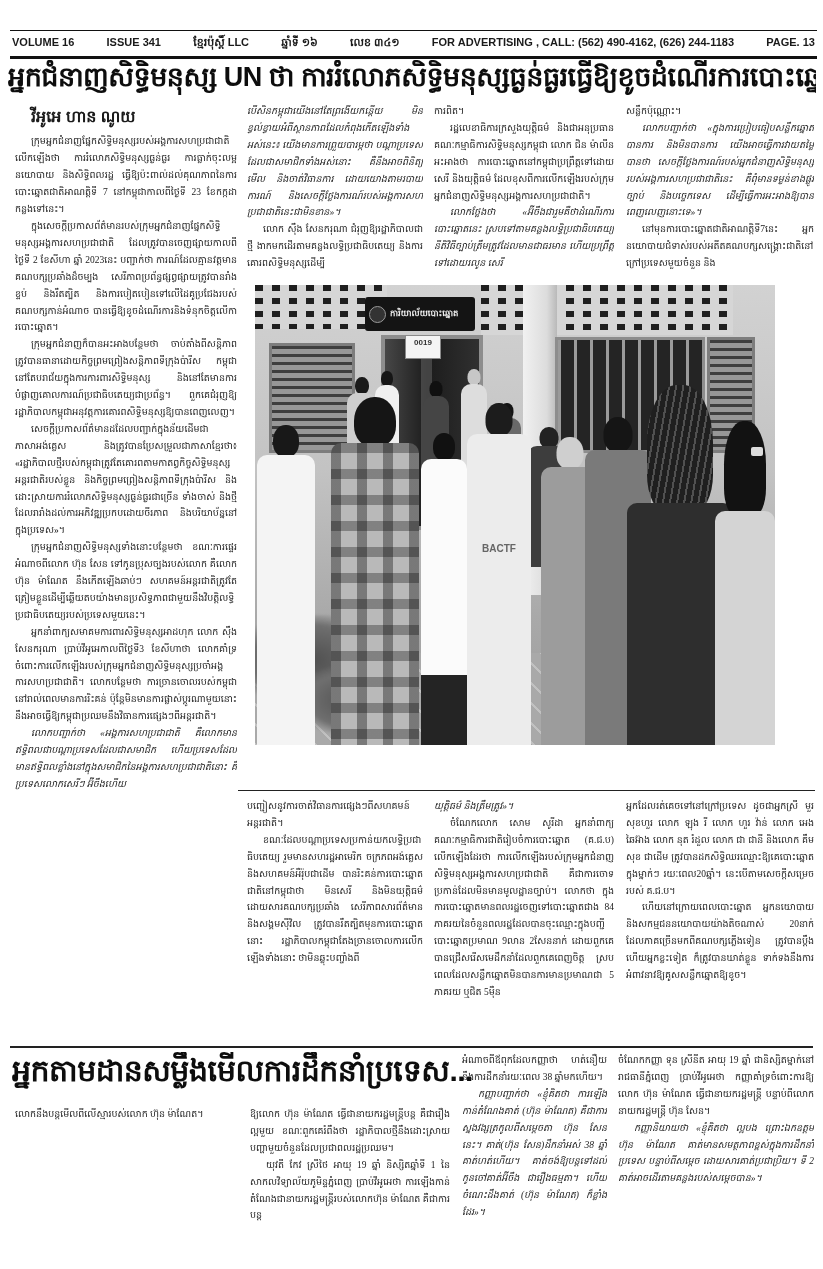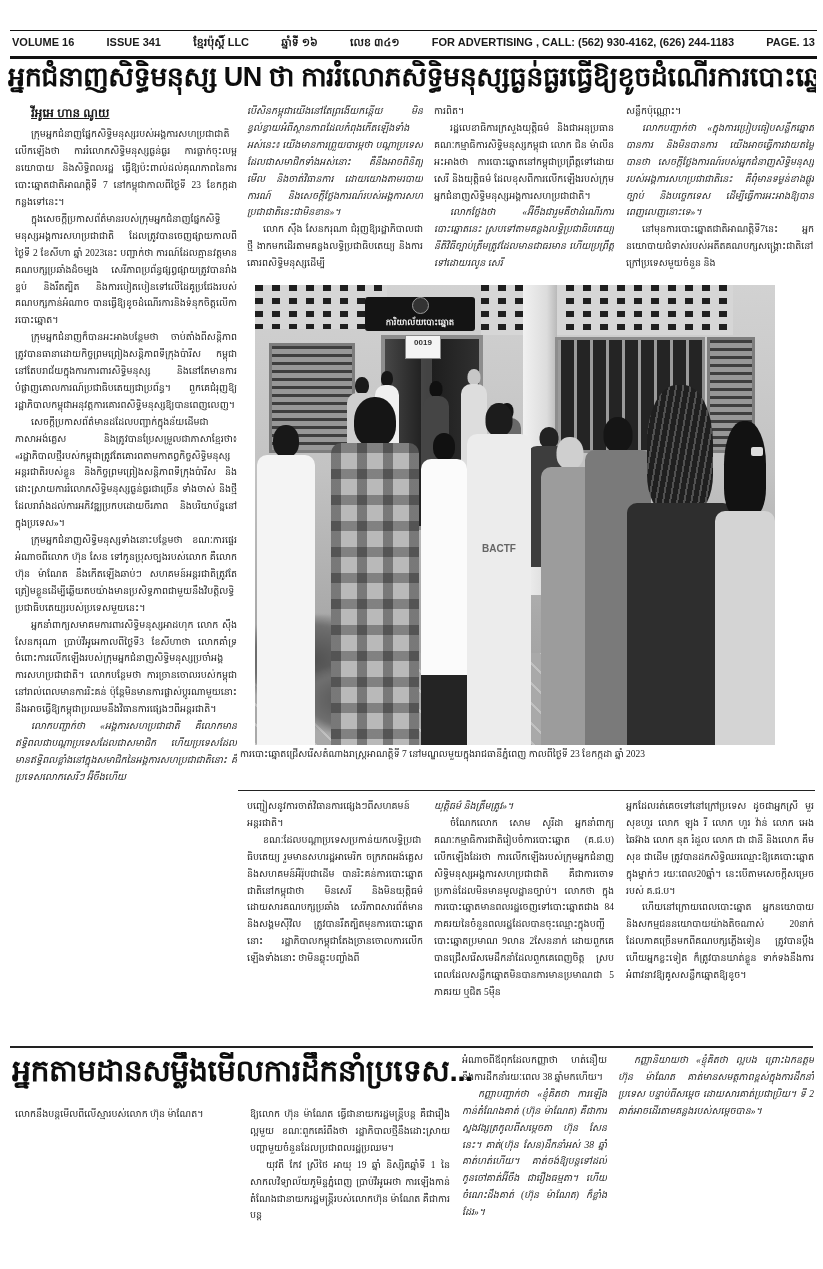--- a/index.html
+++ b/index.html
@@ -14,22 +14,22 @@
   
   .big-headline{position:absolute;font-family:"Liberation Sans",sans-serif;font-weight:bold;
                 color:#0d0d0d;white-space:nowrap;overflow:hidden;letter-spacing:-.5px;}
   #headline1{left:8px;top:60px;width:808px;font-size:27px;}
   #headline2{left:12px;top:1052px;width:522px;font-size:30px;}
   
   .col{position:absolute;text-align:justify;font-size:9.5px;line-height:1.78;overflow:hidden;}
   .col p{margin:0;text-indent:16px;}
   .col p.ni{text-indent:0;}
   .col p.q{font-style:italic;}
-  #byline{font-weight:bold;font-family:"Liberation Sans",sans-serif;font-size:12px;
-          text-indent:16px;margin:0 0 2px 0;text-decoration:underline;}
+  #byline{font-weight:bold;font-family:"Liberation Sans",sans-serif;font-size:16px;
+          text-indent:16px;margin:0 0 2px 0;}
   #col1{left:15px;top:103px;width:222px;height:938px;}
   #col2t{left:247px;top:103px;width:176px;height:178px;}
   #col3t{left:434px;top:103px;width:180px;height:178px;}
   #col4t{left:626px;top:103px;width:188px;height:178px;}
   #col2b{left:247px;top:798px;width:176px;height:244px;}
   #col3b{left:434px;top:798px;width:180px;height:244px;}
   #col4b{left:626px;top:798px;width:188px;height:244px;}
   #caption{position:absolute;left:240px;top:748px;width:575px;font-size:9.5px;text-align:left;}
   .rule{position:absolute;background:#222;}
   #rule-under-caption{left:238px;top:790px;width:577px;height:1px;}
@@ -38,21 +38,21 @@
   #bcol2{left:250px;top:1106px;width:200px;height:150px;}
   #bcol3{left:462px;top:1052px;width:145px;height:205px;}
   #bcol4{left:618px;top:1052px;width:196px;height:205px;}
   
   #photo{position:absolute;left:255px;top:285px;width:520px;height:460px;overflow:hidden;
          background:linear-gradient(180deg,#d2d2d2,#c3c3c3 40%,#a9a9a9 72%,#9b9b9b);}
   .vent{position:absolute;
         background-image:repeating-linear-gradient(180deg, transparent 0 6px, #d6d6d6 6px 13px),
                          repeating-linear-gradient(90deg, #1f1f1f 0 8px, #d6d6d6 8px 17px);}
   #sign{position:absolute;left:110px;top:12px;width:110px;height:34px;background:#141414;
-        border-radius:3px;color:#eee;display:flex;align-items:center;gap:4px;padding:0 4px;box-sizing:border-box;flex-direction:column;}
+        border-radius:3px;color:#eee;display:flex;align-items:center;gap:4px;padding:0 4px;box-sizing:border-box;}
   #sign .logo{width:15px;height:15px;border-radius:50%;border:1px solid #999;background:#333;flex:0 0 auto;}
   #sign .sign-text{font-family:"Liberation Sans",sans-serif;font-size:8.5px;font-weight:bold;line-height:1.1;}
   #tag0019{position:absolute;left:150px;top:50px;width:36px;height:24px;background:#f4f4f4;
            border:1px solid #8a8a8a;font-family:"Liberation Sans",sans-serif;font-size:8px;
            font-weight:bold;color:#333;text-align:center;line-height:1.2;padding-top:2px;box-sizing:border-box;}
   #door{position:absolute;left:126px;top:50px;width:102px;height:195px;border:4px solid #8d8d8d;
         background:linear-gradient(90deg,#474747,#1c1c1c 45%,#303030);box-sizing:border-box;}
   #door .inner{position:absolute;left:38%;top:0;width:12%;height:100%;background:#6a6a6a;opacity:.5;}
   .louver{background:repeating-linear-gradient(180deg,#3e3e3e 0 3px,#979797 3px 8px);
           border:3px solid #7d7d7d;box-sizing:border-box;position:absolute;}
@@ -76,21 +76,21 @@
 <body>
 
 <div id="page">
 
   <div id="masthead">
     <span>VOLUME 16</span>
     <span>ISSUE 341</span>
     <span>ខ្មែរប៉ុស្តិ៍ LLC</span>
     <span>ឆ្នាំទី ១៦</span>
     <span>លេខ ៣៤១</span>
-    <span>FOR ADVERTISING ,  CALL: (562) 930-4162, (626) 244-1183</span>
+    <span>FOR ADVERTISING ,  CALL: (562) 490-4162, (626) 244-1183</span>
     <span>PAGE. 13</span>
   </div>
 
   <div id="headline1" class="big-headline">អ្នកជំនាញសិទ្ធិមនុស្ស UN ថា ការរំលោភសិទ្ធិមនុស្សធ្ងន់ធ្ងរធ្វើឱ្យខូចដំណើរការបោះឆ្នោតនៅកម្ពុជា</div>
 
   <div id="col1" class="col">
     <p id="byline">វីអូអេ ហាន ណូយ</p>
     <p>ក្រុមអ្នកជំនាញផ្នែកសិទ្ធិមនុស្សរបស់អង្គការសហប្រជាជាតិលើកឡើងថា ការរំលោភសិទ្ធិមនុស្សធ្ងន់ធ្ងរ ការធ្លាក់ចុះលម្អនយោបាយ និងសិទ្ធិពលរដ្ឋ ធ្វើឱ្យប៉ះពាល់ដល់គុណភាពនៃការបោះឆ្នោតជាតិអាណត្តិទី 7 នៅកម្ពុជាកាលពីថ្ងៃទី 23 ខែកក្កដាកន្លងទៅនេះ។</p>
     <p>ក្នុងសេចក្តីប្រកាសព័ត៌មានរបស់ក្រុមអ្នកជំនាញផ្នែកសិទ្ធិមនុស្សអង្គការសហប្រជាជាតិ ដែលត្រូវបានចេញផ្សាយកាលពីថ្ងៃទី 2 ខែសីហា ឆ្នាំ 2023នេះ បញ្ជាក់ថា ការណ៍ដែលគ្មានវត្តមានគណបក្សប្រឆាំងដ៏ចម្បង សេរីភាពប្រព័ន្ធផ្សព្វផ្សាយត្រូវបានរាំងខ្ទប់ និងរឹតត្បិត និងការបៀតបៀនទៅលើដៃគូប្រជែងរបស់គណបក្សកាន់អំណាច បានធ្វើឱ្យខូចដំណើរការនិងទំនុកចិត្តលើការបោះឆ្នោត។</p>
     <p>ក្រុមអ្នកជំនាញក៏បានអះអាងបន្ថែមថា ចាប់តាំងពីសន្តិភាពត្រូវបានធានាដោយកិច្ចព្រមព្រៀងសន្តិភាពទីក្រុងប៉ារីស កម្ពុជានៅតែបរាជ័យក្នុងការការពារសិទ្ធិមនុស្ស និងនៅតែមានការបំផ្លាញគោលការណ៍ប្រជាធិបតេយ្យជាប្រព័ន្ធ។ ពួកគេជំរុញឱ្យរដ្ឋាភិបាលកម្ពុជាអនុវត្តការគោរពសិទ្ធិមនុស្សឱ្យបានពេញលេញ។</p>
@@ -195,21 +195,20 @@
            background-color:#1f1f1f;"></div>
       <div class="bd" style="top:118px;background:#2e2e2e;"></div>
     </div>
     <div class="person" style="left:460px;top:136px;width:60px;height:324px;z-index:6;">
       <div class="hd" style="width:42px;height:96px;border-radius:45% 45% 30% 30%;background:#121212;"></div>
       <div style="position:absolute;left:60%;top:26px;width:12px;height:9px;background:#dcdcdc;border-radius:2px;"></div>
       <div class="bd" style="top:90px;background:#d4d4d4;"></div>
     </div>
   </div>
 
-  <div id="caption">ការបោះឆ្នោតជ្រើសរើសតំណាងរាស្ត្រអាណត្តិទី 7 នៅមណ្ឌលមួយក្នុងរាជធានីភ្នំពេញ កាលពីថ្ងៃទី 23 ខែកក្កដា ឆ្នាំ 2023</div>
   <div id="rule-under-caption" class="rule"></div>
 
   <div id="col2b" class="col">
     <p class="ni">បញ្ជៀសនូវការចាត់វិធានការផ្សេងៗពីសហគមន៍អន្តរជាតិ។</p>
     <p>ខណៈដែលបណ្តាប្រទេសប្រកាន់យកលទ្ធិប្រជាធិបតេយ្យ រួមមានសហរដ្ឋអាមេរិក ចក្រភពអង់គ្លេស និងសហគមន៍អឺរ៉ុបជាដើម បានរិះគន់ការបោះឆ្នោតជាតិនៅកម្ពុជាថា មិនសេរី និងមិនយុត្តិធម៌ ដោយសារគណបក្សប្រឆាំង សេរីភាពសារព័ត៌មាន និងសង្គមស៊ីវិល ត្រូវបានរឹតត្បិតមុនការបោះឆ្នោតនោះ រដ្ឋាភិបាលកម្ពុជាតែងច្រានចោលការលើកឡើងទាំងនោះ ថាមិនឆ្លុះបញ្ចាំងពី</p>
   </div>
   <div id="col3b" class="col">
     <p class="ni q">យុត្តិធម៌ និងត្រឹមត្រូវ»។</p>
     <p>ចំណែកលោក សោម សូរីដា អ្នកនាំពាក្យគណៈកម្មាធិការជាតិរៀបចំការបោះឆ្នោត (គ.ជ.ប) លើកឡើងដែរថា ការលើកឡើងរបស់ក្រុមអ្នកជំនាញសិទ្ធិមនុស្សអង្គការសហប្រជាជាតិ គឺជាការចោទប្រកាន់ដែលមិនមានមូលដ្ឋានច្បាប់។ លោកថា ក្នុងការបោះឆ្នោតមានពលរដ្ឋចេញទៅបោះឆ្នោតជាង 84 ភាគរយនៃចំនួនពលរដ្ឋដែលបានចុះឈ្មោះក្នុងបញ្ជីបោះឆ្នោតប្រមាណ 9លាន 2សែននាក់ ដោយពួកគេបានជ្រើសរើសមេដឹកនាំដែលពួកគេពេញចិត្ត ស្របពេលដែលសន្លឹកឆ្នោតមិនបានការមានប្រមាណជា 5 ភាគរយ ឬជិត 5ម៉ឺន</p>
   </div>
@@ -226,16 +225,17 @@
   </div>
   <div id="bcol2" class="col">
     <p class="ni">ឱ្យលោក ហ៊ុន ម៉ាណែត ធ្វើជានាយករដ្ឋមន្ត្រីបន្ត គឺជារឿងល្អមួយ ខណៈពួកគេរំពឹងថា រដ្ឋាភិបាលថ្មីនឹងដោះស្រាយបញ្ហាមួយចំនួនដែលប្រជាពលរដ្ឋប្រឈម។</p>
     <p>យុវតី កែវ ស្រីថៃ អាយុ 19 ឆ្នាំ និស្សិតឆ្នាំទី 1 នៃសាកលវិទ្យាល័យភូមិន្ទភ្នំពេញ ប្រាប់វីអូអេថា ការឡើងកាន់តំណែងជានាយករដ្ឋមន្ត្រីរបស់លោកហ៊ុន ម៉ាណែត គឺជាការបន្ត</p>
   </div>
   <div id="bcol3" class="col">
     <p class="ni">អំណាចពីឪពុកដែលកញ្ញាថា ហត់នឿយនឹងការដឹកនាំរយៈពេល 38 ឆ្នាំមកហើយ។</p>
     <p class="q">កញ្ញាបញ្ជាក់ថា «ខ្ញុំគិតថា ការឡើងកាន់តំណែងគាត់ (ហ៊ុន ម៉ាណែត) គឺជាការស្នងវង្សត្រកូលពីសម្តេចតា ហ៊ុន សែន នេះ។ គាត់(ហ៊ុន សែន)ដឹកនាំអស់ 38 ឆ្នាំ គាត់ហត់ហើយ។ គាត់ចង់ឱ្យបន្តទៅដល់កូនចៅគាត់អ៊ីចឹង ជារឿងធម្មតា។ ហើយចំណេះដឹងគាត់ (ហ៊ុន ម៉ាណែត) ក៏ខ្លាំងដែរ»។</p>
   </div>
   <div id="bcol4" class="col">
+    <p class="ni">ចំណែកកញ្ញា ទុន ស្រីនីត អាយុ 19 ឆ្នាំ ជានិស្សិតម្នាក់នៅរាជធានីភ្នំពេញ ប្រាប់វីអូអេថា កញ្ញាគាំទ្រចំពោះការឱ្យលោក ហ៊ុន ម៉ាណែត ធ្វើជានាយករដ្ឋមន្ត្រី បន្ទាប់ពីលោកនាយករដ្ឋមន្ត្រី ហ៊ុន សែន។</p>
     <p class="q">កញ្ញានិយាយថា «ខ្ញុំគិតថា ល្អបង ព្រោះឯកឧត្តម ហ៊ុន ម៉ាណែត គាត់មានសមត្ថភាពខ្ពស់ក្នុងការដឹកនាំប្រទេស បន្ទាប់ពីសម្តេច ដោយសារគាត់ប្រជាប្រិយ។ ទី 2 គាត់អាចដើរតាមគន្លងរបស់សម្តេចបាន»។</p>
   </div>
 
 </div>
 
 </body></html>

